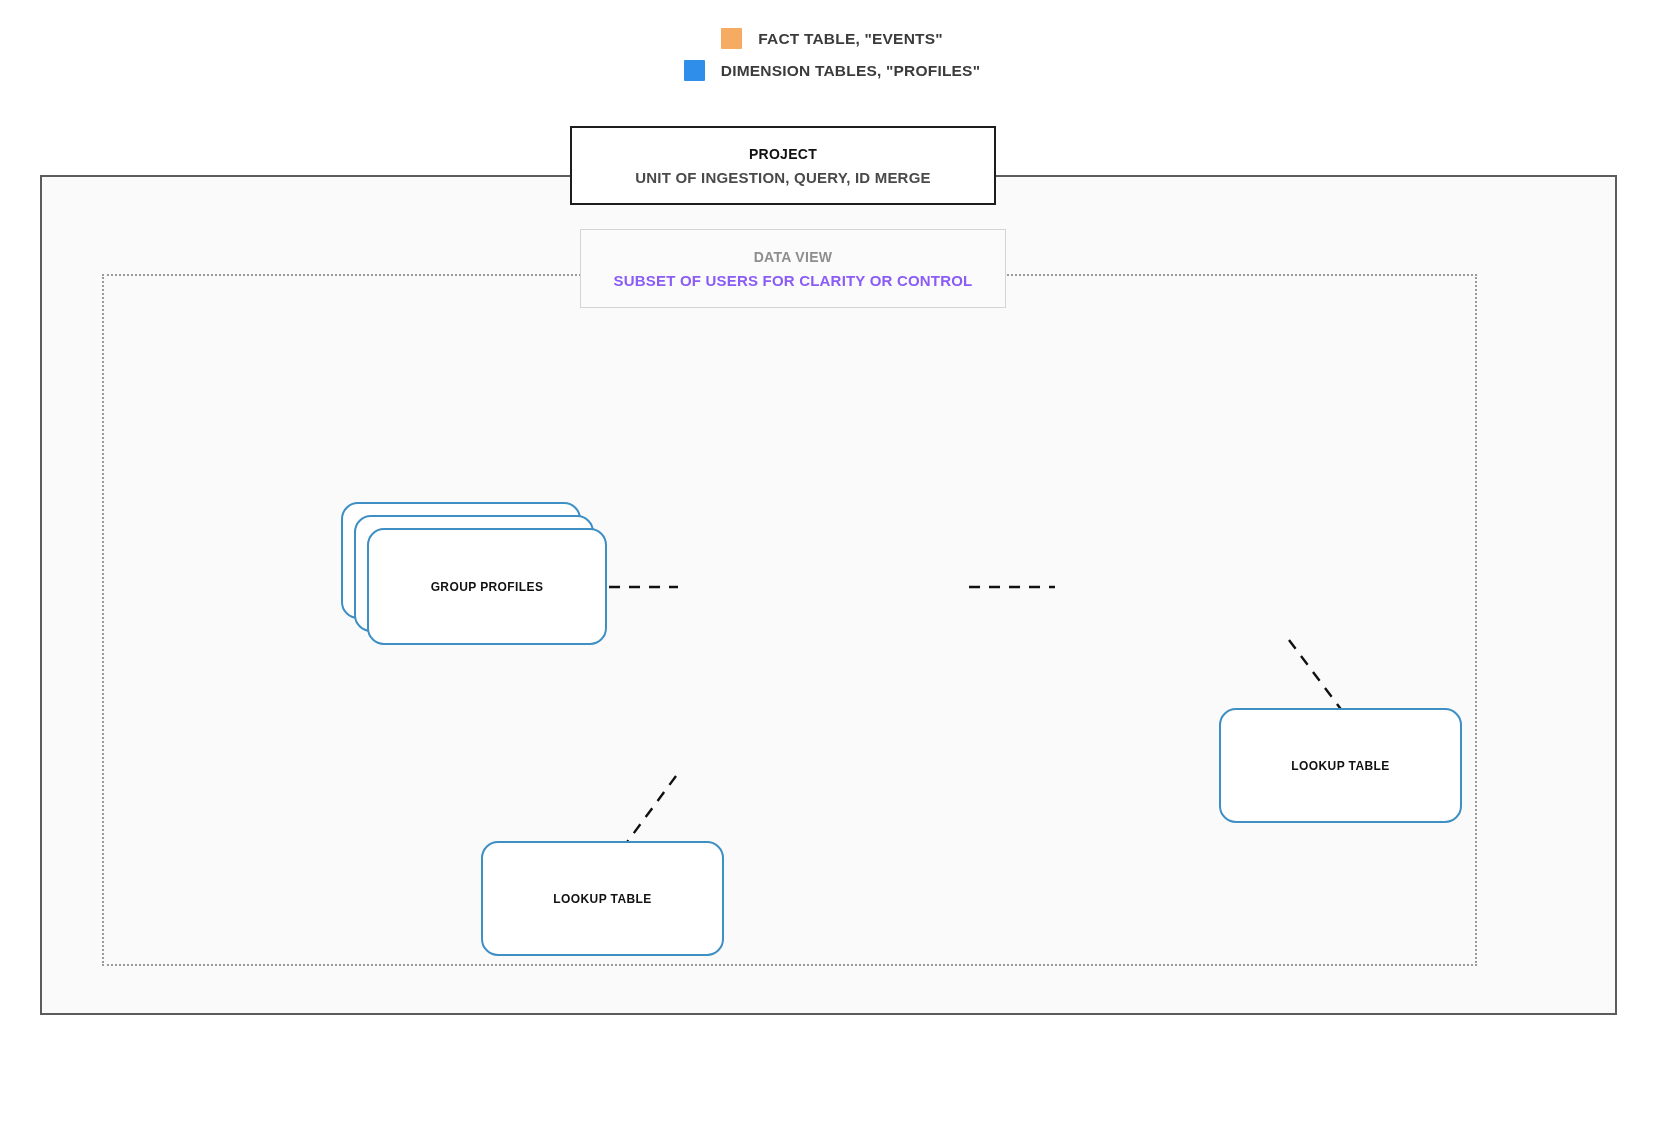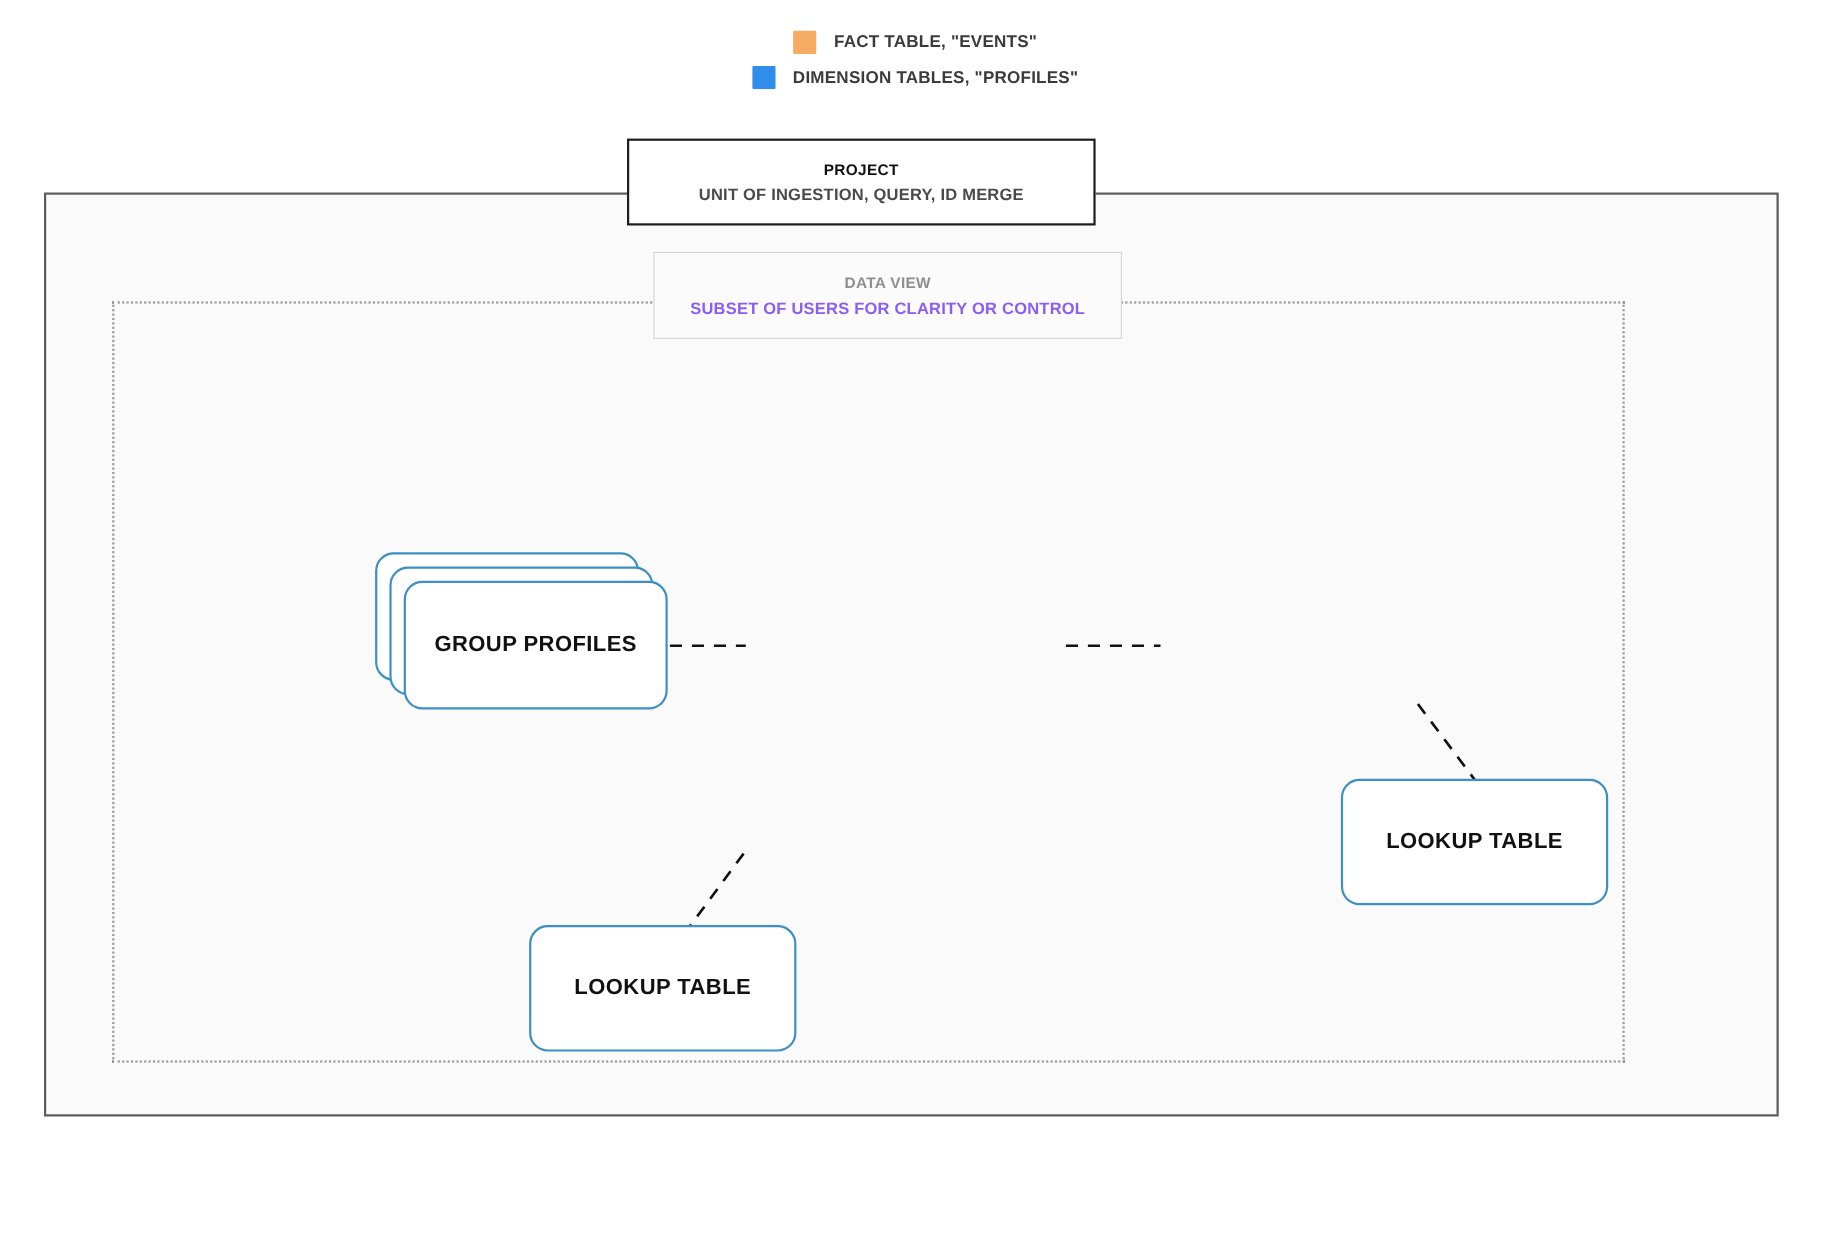--- a/index.html
+++ b/index.html
@@ -102,21 +102,21 @@
     left: 570px;
     top: 126px;
     width: 426px;
     height: 79px;
     border: 2px solid #1d1d1d;
   }
   .project-card .card-title { color: #111111; }
   .project-card .card-sub   { color: #4a4a4a; }
 
   .dataview-card {
-    left: 594px;
+    left: 580px;
     top: 229px;
     width: 426px;
     height: 79px;
     border: 1.5px solid #d4d4d4;
     background: #fbfbfb;
   }
   .dataview-card .card-title { color: #8e8e8e; }
   .dataview-card .card-sub   { color: #8b5cf6; }
 
   
@@ -133,21 +133,21 @@
   .node {
     position: absolute;
     box-sizing: border-box;
     background: #ffffff;
     display: flex;
     align-items: center;
     justify-content: center;
     text-align: center;
   }
   .node-label {
-    font-size: 20px;
+    font-size: 12px;
     font-weight: bold;
     letter-spacing: 0.4px;
     color: #111111;
     white-space: nowrap;
   }
 
   
   .fact-node {
     left: 678px;
     top: 394px;

